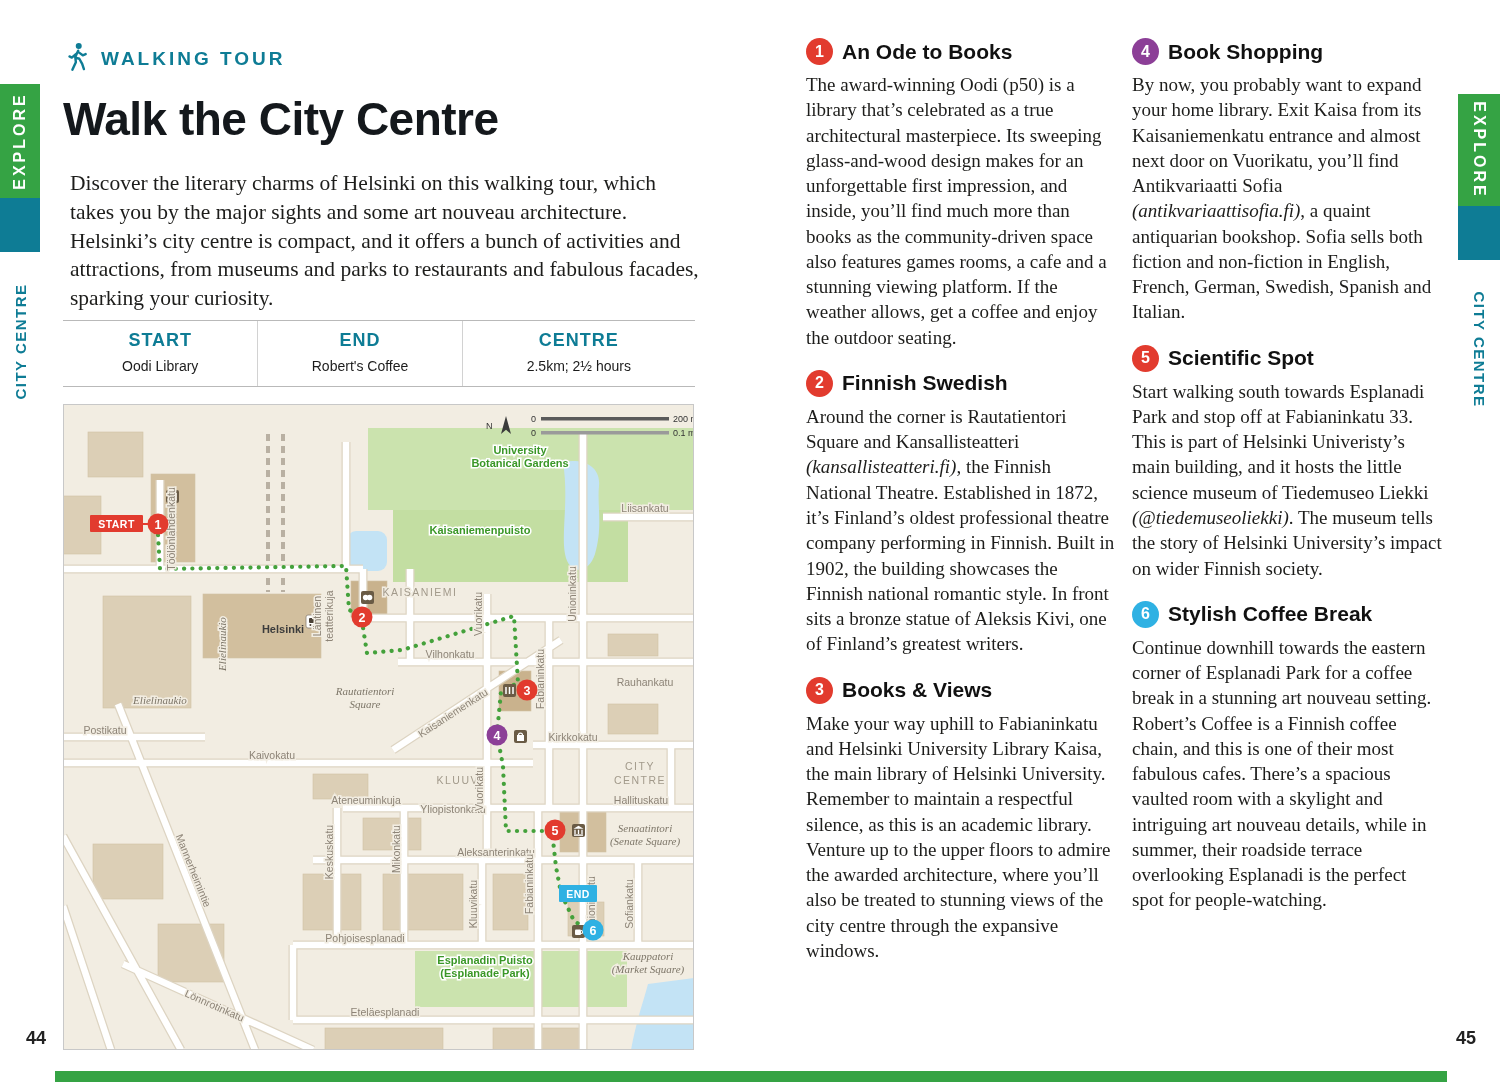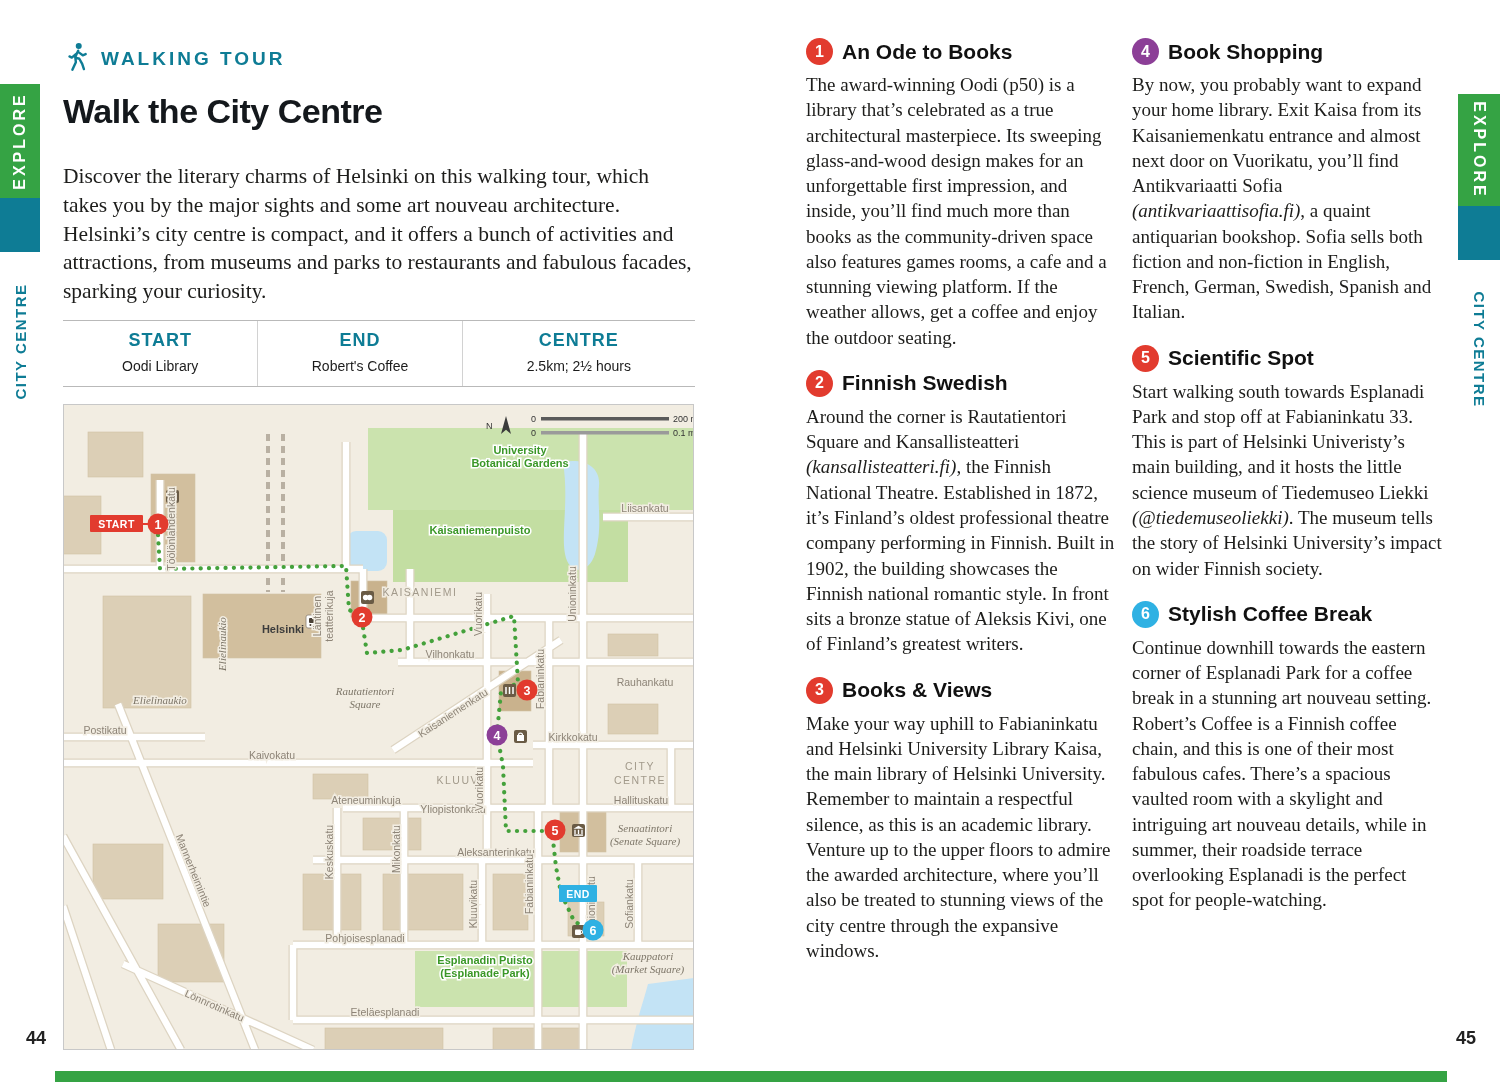--- a/index.html
+++ b/index.html
@@ -23,23 +23,23 @@
   .edge-right-section{right:0;top:260px;width:42px;height:178px;}
   .edge-right-section span{transform:rotate(90deg);font-size:15px;letter-spacing:1.5px;}
   .bottom-strip{position:absolute;left:55px;width:1392px;height:11px;top:1071px;}
   .pagenum{position:absolute;top:1028px;font-weight:bold;font-size:18px;color:#222;}
   .pagenum-left{left:26px;}
   .pagenum-right{right:24px;}
 
   
   .kicker{position:absolute;left:63px;top:42px;display:flex;align-items:center;gap:10px;}
   .kicker-label{font-weight:bold;font-size:19px;letter-spacing:3px;}
-  .title{position:absolute;left:63px;top:92px;margin:0;font-size:34px;font-weight:800;
+  .title{position:absolute;left:63px;top:92px;margin:0;font-size:46px;font-weight:800;
          letter-spacing:-0.5px;color:#14181c;}
-  .intro{position:absolute;left:63px;top:162px;width:634px;margin:0;
+  .intro{position:absolute;left:63px;top:162px;width:634px;margin:7px;
          font-size:21.5px;line-height:1.34;color:#1d1d1b;}
   .tour-table{position:absolute;left:63px;top:320px;width:632px;
          border-top:1px solid #b9b9b9;border-bottom:1px solid #b9b9b9;
          display:grid;grid-template-columns:1fr 1.05fr 1.2fr;}
   .tcol{padding:9px 0 12px;text-align:center;}
   .tcol + .tcol{border-left:1px solid #d2d2d2;}
   .th{font-weight:bold;font-size:18px;letter-spacing:1px;margin-bottom:7px;}
   .td{font-size:14px;color:#1c1c1c;}
   .map{position:absolute;left:63px;top:404px;width:631px;height:646px;}
 

